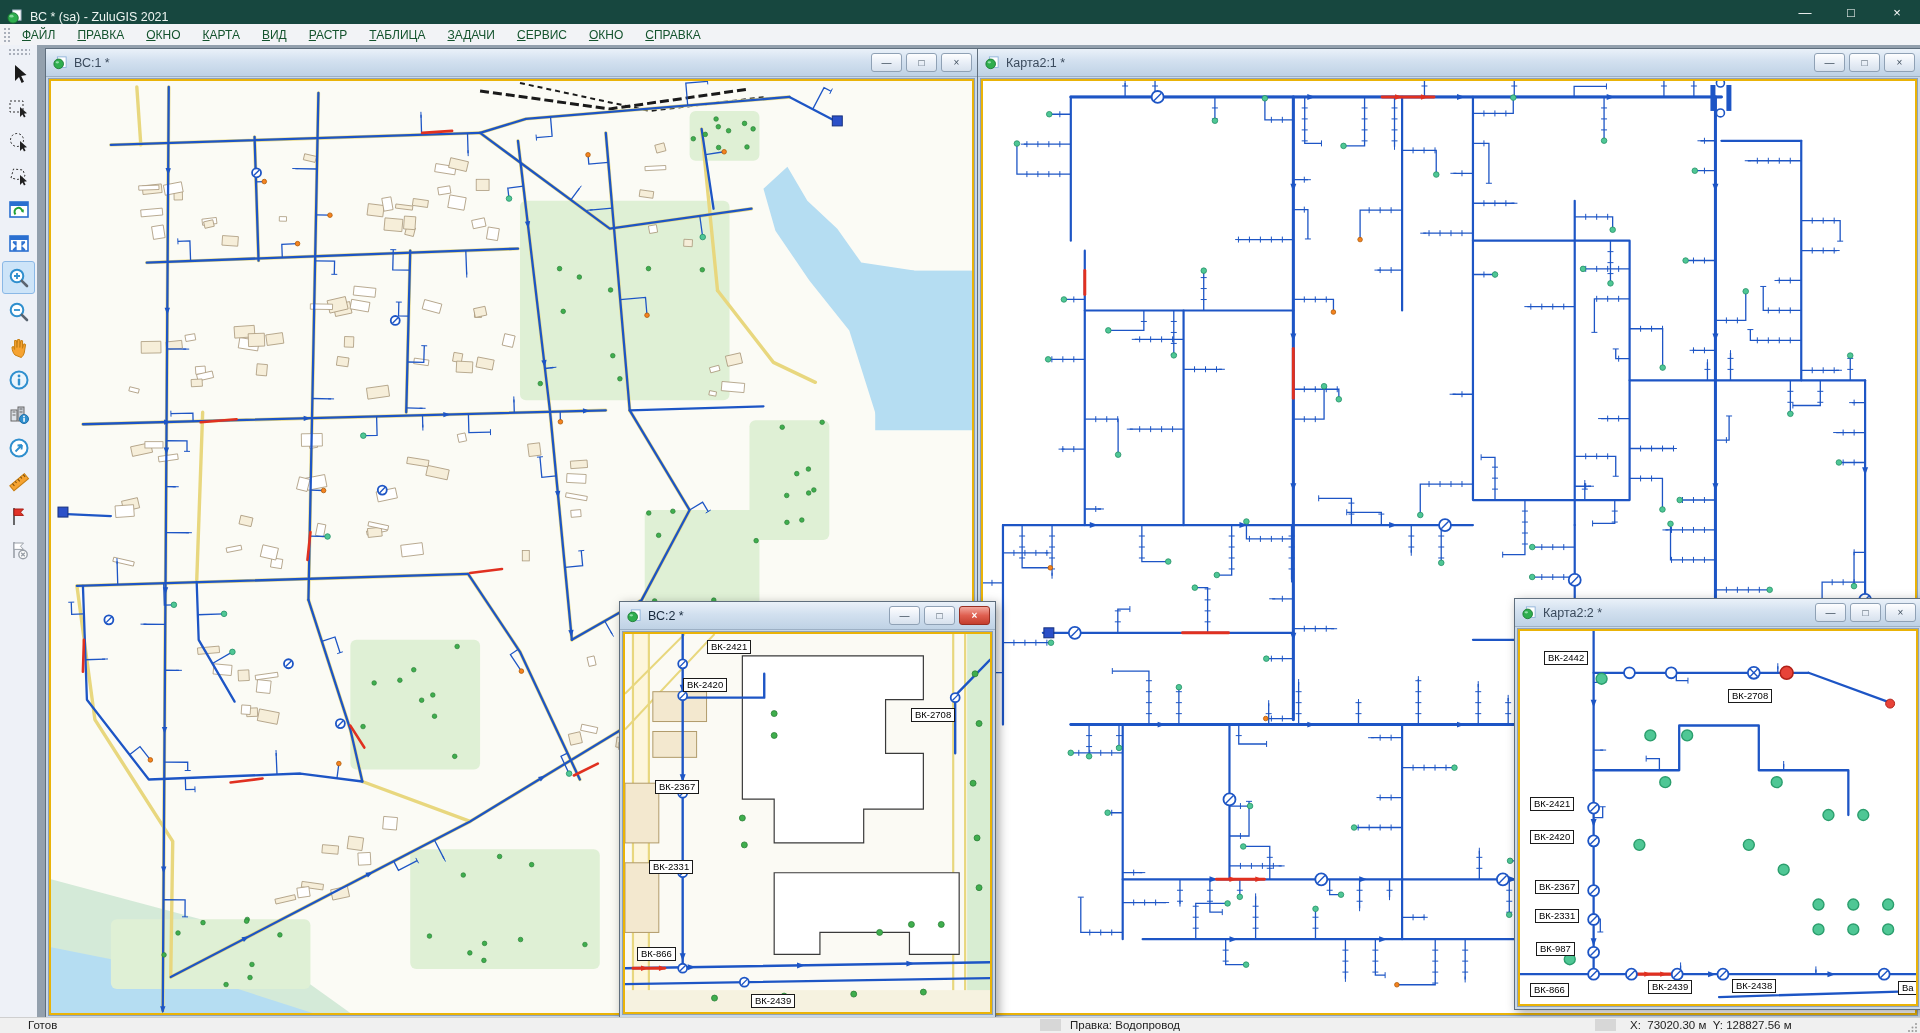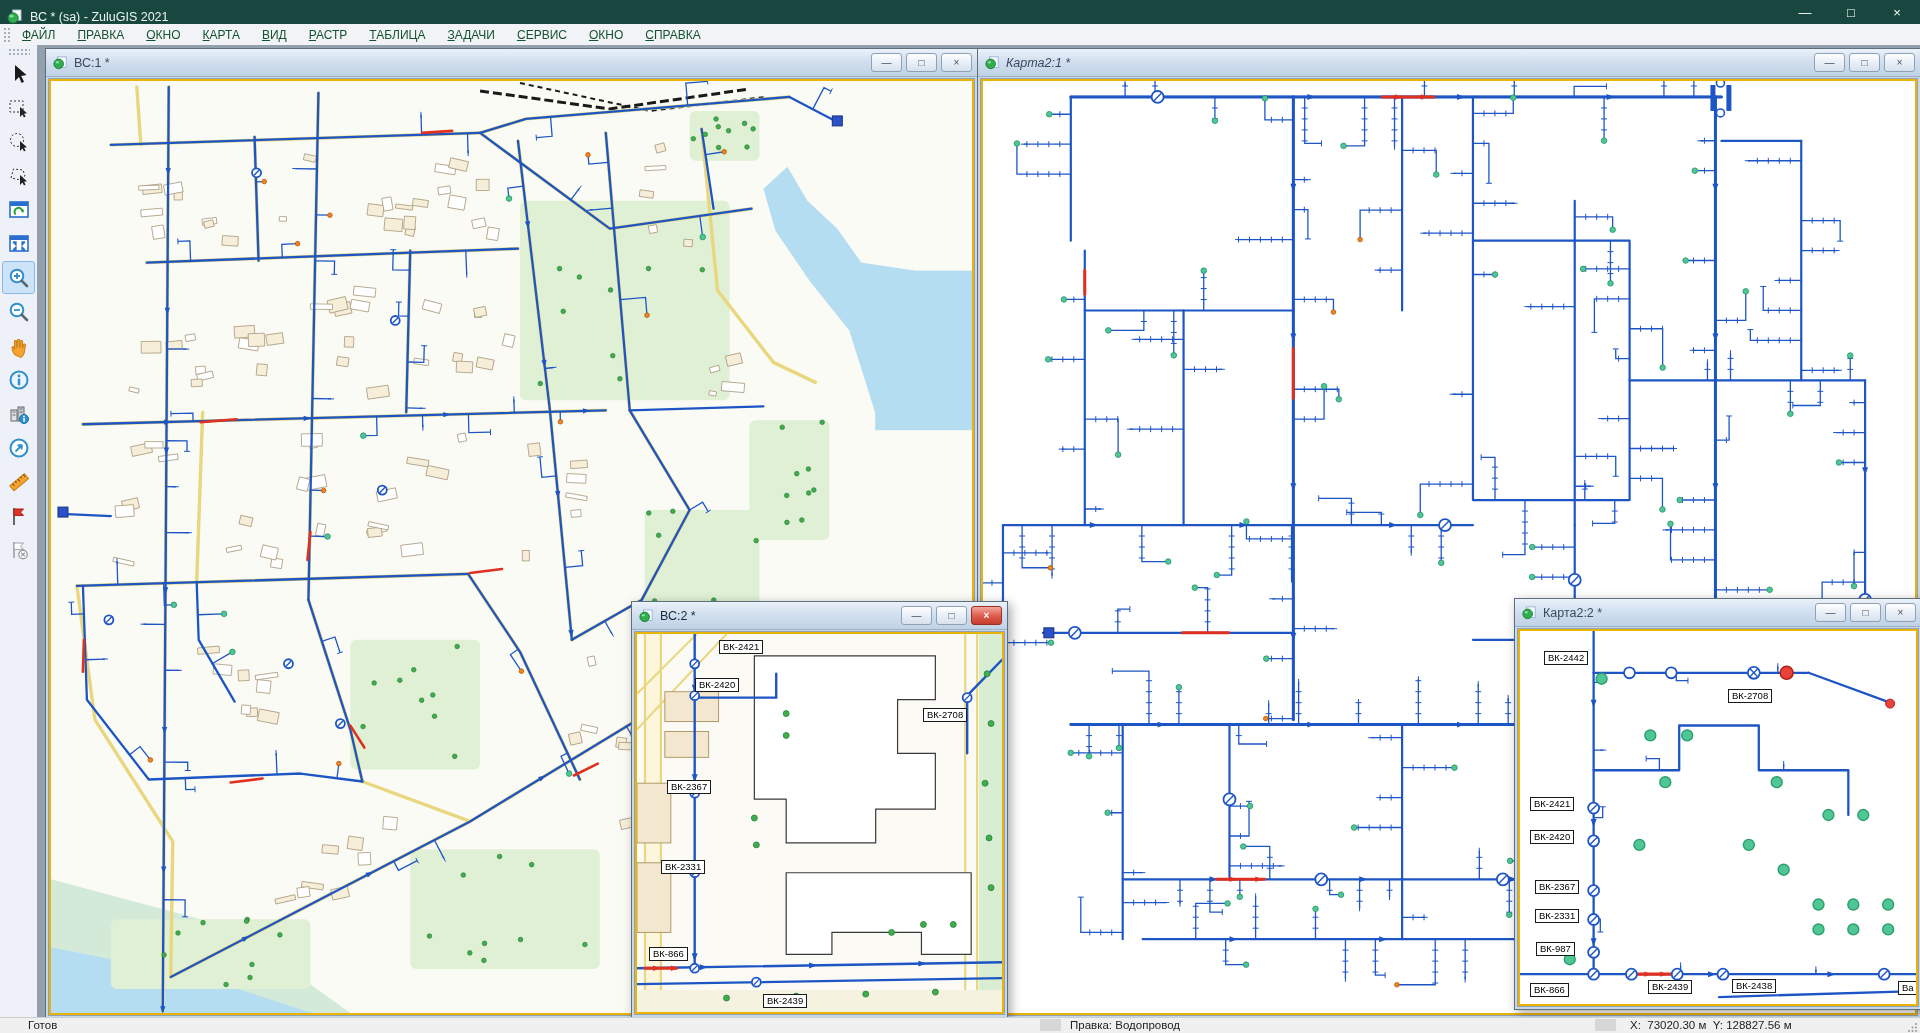--- a/index.html
+++ b/index.html
@@ -516,21 +516,21 @@
             <path d="M55.21 542.79L60.79 537.21" fill="none" stroke="#1d55c5" stroke-width="1.4"></path>
             <circle cx="206" cy="92" r="4.5" fill="#fff" stroke="#1d55c5" stroke-width="1.8"></circle>
             <path d="M203.21 94.79L208.79 89.21" fill="none" stroke="#1d55c5" stroke-width="1.4"></path>
             <rect x="7" y="427" width="10" height="10" fill="#2b50c8" stroke="#16307e"></rect>
             <rect x="783" y="35" width="10" height="10" fill="#2b50c8" stroke="#16307e"></rect>
           </svg>
     </div>
       </div>
   </div>
 
-  <div class="child" style="left:940px;top:3px;width:942px;height:969px;font-style:italic;">
+  <div class="child" style="left:940px;top:3px;width:942px;height:969px;">
     <div class="tbar">
       <span class="wicon">
           <svg width="14" height="14" viewBox="0 0 16 16">
             <rect x="5" y="1" width="10" height="12" fill="#fff" stroke="#8ab0d8"></rect>
             <circle cx="6.5" cy="9" r="5.5" fill="#2fae4e" stroke="#1b7a34"></circle>
             <ellipse cx="4.9" cy="7.2" rx="2" ry="1.3" fill="#a5e6b8" opacity=".85"></ellipse>
           </svg>
         </span>
       <span class="wtitle">Карта2:1 *</span>
       <span class="btns">
@@ -815,21 +815,21 @@
       <div class="mlabel" style="left:15px;top:278px">ВК-2331</div>
       <div class="mlabel" style="left:16px;top:311px">ВК-987</div>
       <div class="mlabel" style="left:10px;top:352px">ВК-866</div>
       <div class="mlabel" style="left:128px;top:349px">ВК-2439</div>
       <div class="mlabel" style="left:212px;top:348px">ВК-2438</div>
       <div class="mlabel" style="left:378px;top:350px">Ва</div>
     </div>
       </div>
   </div>
 
-  <div class="child float active" style="left:582px;top:556px;width:375px;height:415px;margin-left:12px;">
+  <div class="child float active" style="left:582px;top:556px;width:375px;height:415px;">
     <div class="tbar">
       <span class="wicon">
           <svg width="14" height="14" viewBox="0 0 16 16">
             <rect x="5" y="1" width="10" height="12" fill="#fff" stroke="#8ab0d8"></rect>
             <circle cx="6.5" cy="9" r="5.5" fill="#2fae4e" stroke="#1b7a34"></circle>
             <ellipse cx="4.9" cy="7.2" rx="2" ry="1.3" fill="#a5e6b8" opacity=".85"></ellipse>
           </svg>
         </span>
       <span class="wtitle">ВС:2 *</span>
       <span class="btns">

